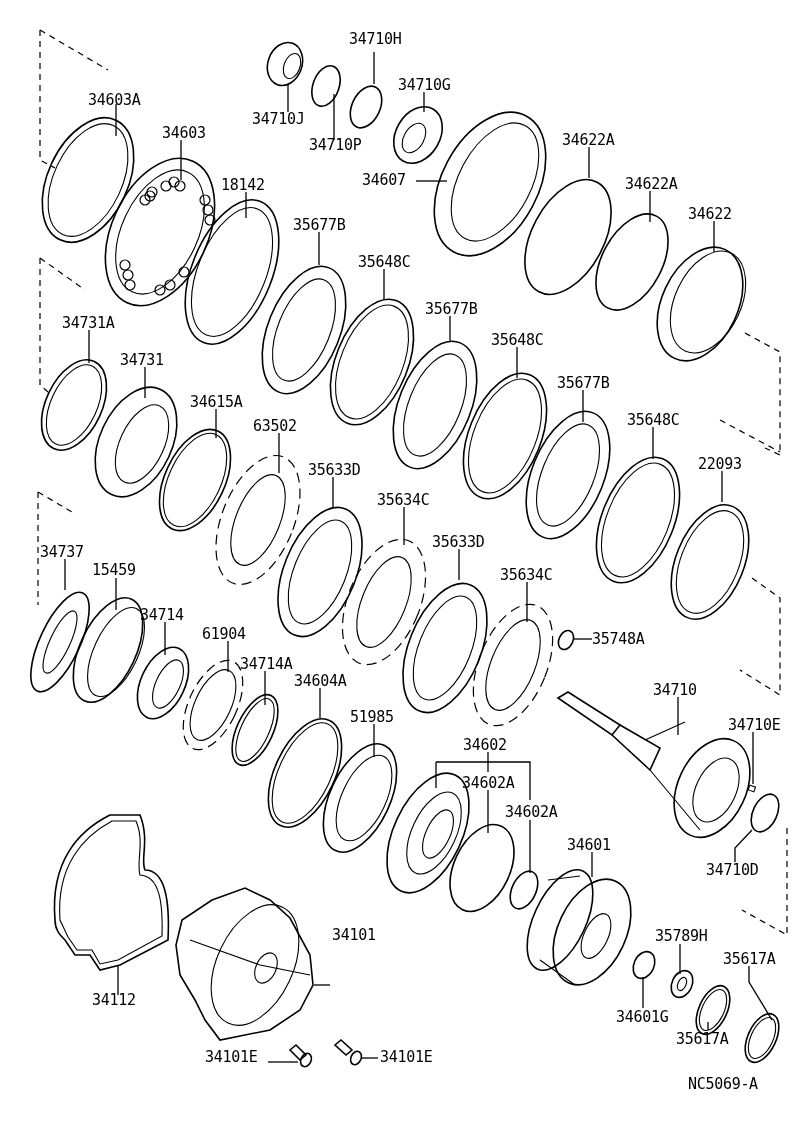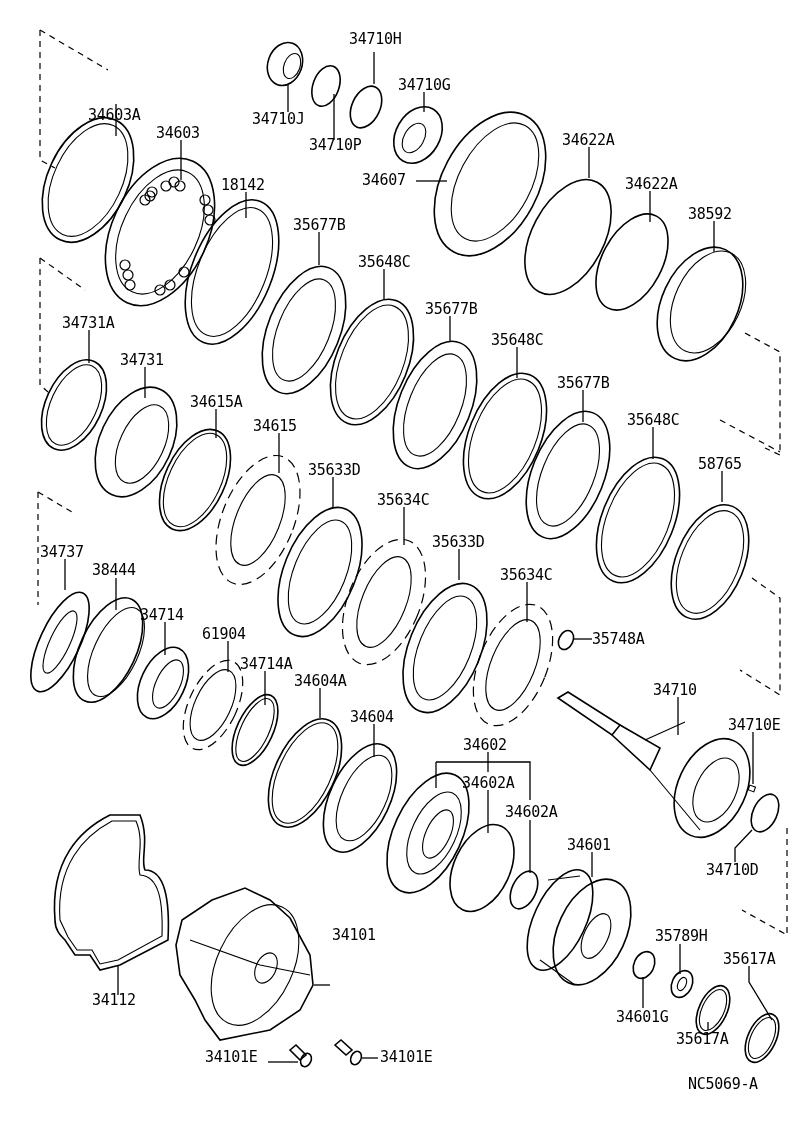--- a/index.html
+++ b/index.html
@@ -326,54 +326,54 @@
     <ellipse class="p" cx="306" cy="1060" rx="5" ry="7" transform="rotate(25 306 1060)"></ellipse>
     <path class="ld" d="M268 1062 L298 1062"></path>
   </g>
   <g>
     <path class="p" d="M335 1045 L341 1040 L352 1050 L346 1055 Z"></path>
     <ellipse class="p" cx="356" cy="1058" rx="5" ry="7" transform="rotate(25 356 1058)"></ellipse>
     <path class="ld" d="M362 1058 L378 1058"></path>
   </g>
 </svg>
 
-<span class="lbl" style="left:88px;top:108px">34603A</span>
-<span class="lbl" style="left:156px;top:126px">34603</span>
+<span class="lbl" style="left:88px;top:93px">34603A</span>
+<span class="lbl" style="left:162px;top:126px">34603</span>
 <span class="lbl" style="left:221px;top:178px">18142</span>
 <span class="lbl" style="left:349px;top:32px">34710H</span>
 <span class="lbl" style="left:398px;top:78px">34710G</span>
 <span class="lbl" style="left:252px;top:112px">34710J</span>
 <span class="lbl" style="left:309px;top:138px">34710P</span>
 <span class="lbl" style="left:362px;top:173px">34607</span>
 <span class="lbl" style="left:562px;top:133px">34622A</span>
 <span class="lbl" style="left:625px;top:177px">34622A</span>
-<span class="lbl" style="left:688px;top:207px">38592</span>
+<span class="lbl" style="left:688px;top:207px">34622</span>
 <span class="lbl" style="left:293px;top:218px">35677B</span>
 <span class="lbl" style="left:358px;top:255px">35648C</span>
 <span class="lbl" style="left:425px;top:302px">35677B</span>
 <span class="lbl" style="left:491px;top:333px">35648C</span>
 <span class="lbl" style="left:557px;top:376px">35677B</span>
 <span class="lbl" style="left:627px;top:413px">35648C</span>
-<span class="lbl" style="left:698px;top:457px">58765</span>
+<span class="lbl" style="left:698px;top:457px">22093</span>
 <span class="lbl" style="left:62px;top:316px">34731A</span>
 <span class="lbl" style="left:120px;top:353px">34731</span>
 <span class="lbl" style="left:190px;top:395px">34615A</span>
-<span class="lbl" style="left:253px;top:419px">34615</span>
+<span class="lbl" style="left:253px;top:419px">63502</span>
 <span class="lbl" style="left:308px;top:463px">35633D</span>
 <span class="lbl" style="left:377px;top:493px">35634C</span>
 <span class="lbl" style="left:432px;top:535px">35633D</span>
 <span class="lbl" style="left:500px;top:568px">35634C</span>
 <span class="lbl" style="left:592px;top:632px">35748A</span>
 <span class="lbl" style="left:40px;top:545px">34737</span>
-<span class="lbl" style="left:92px;top:563px">38444</span>
+<span class="lbl" style="left:92px;top:563px">15459</span>
 <span class="lbl" style="left:140px;top:608px">34714</span>
 <span class="lbl" style="left:202px;top:627px">61904</span>
 <span class="lbl" style="left:240px;top:657px">34714A</span>
 <span class="lbl" style="left:294px;top:674px">34604A</span>
-<span class="lbl" style="left:350px;top:710px">34604</span>
+<span class="lbl" style="left:350px;top:710px">51985</span>
 <span class="lbl" style="left:653px;top:683px">34710</span>
 <span class="lbl" style="left:728px;top:718px">34710E</span>
 <span class="lbl" style="left:463px;top:738px">34602</span>
 <span class="lbl" style="left:462px;top:776px">34602A</span>
 <span class="lbl" style="left:505px;top:805px">34602A</span>
 <span class="lbl" style="left:706px;top:863px">34710D</span>
 <span class="lbl" style="left:567px;top:838px">34601</span>
 <span class="lbl" style="left:655px;top:929px">35789H</span>
 <span class="lbl" style="left:723px;top:952px">35617A</span>
 <span class="lbl" style="left:616px;top:1010px">34601G</span>

